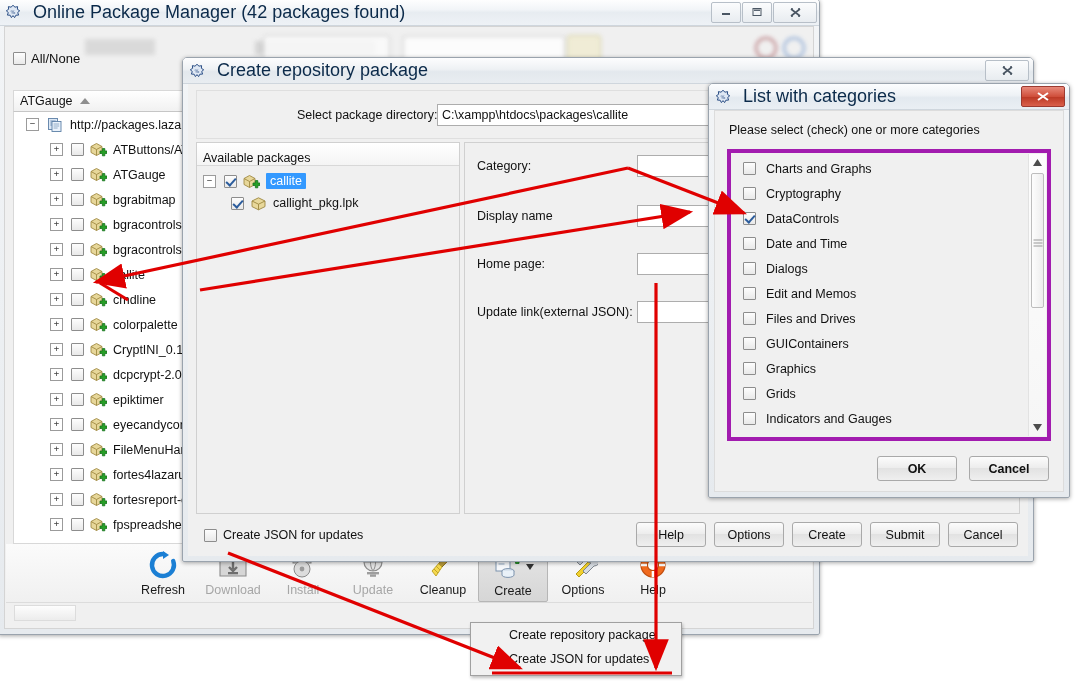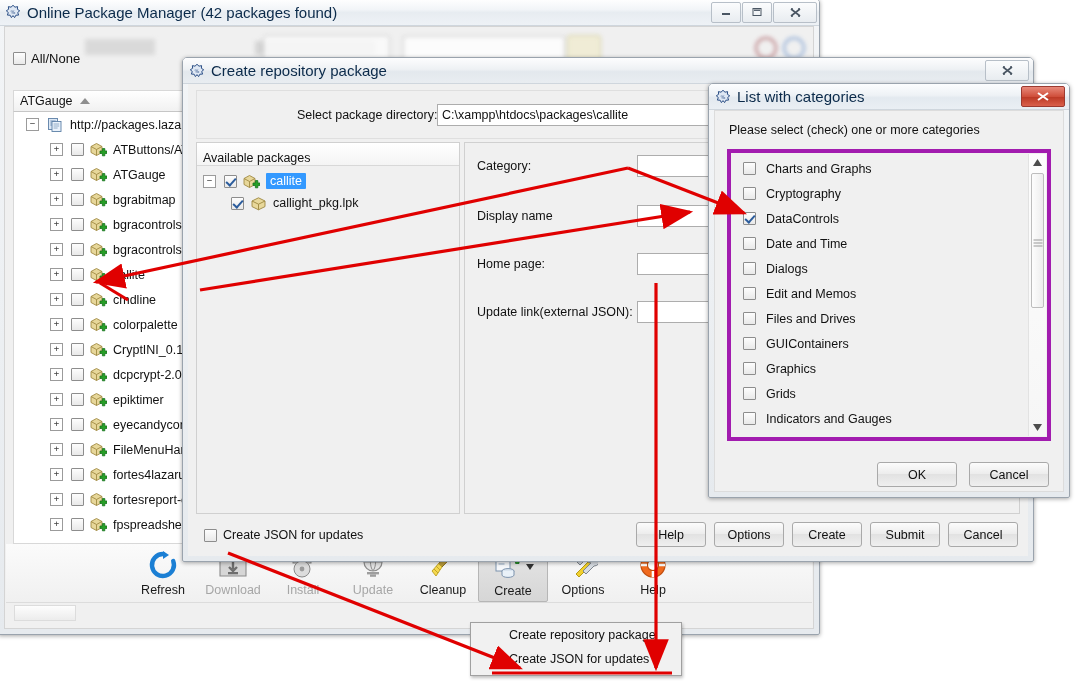--- a/index.html
+++ b/index.html
@@ -7,21 +7,21 @@
        font-family:"Liberation Sans","DejaVu Sans",sans-serif;font-size:12px;color:#111;}
   .win{position:absolute;box-sizing:border-box;}
 
   
   .frame{border:1px solid #9aa3ad;border-radius:5px 5px 2px 2px;
          background:linear-gradient(#f3f5f7,#e6eaee);
          box-shadow:0 1px 4px rgba(0,0,0,.35);}
   .titlebar{height:24px;display:flex;align-items:center;padding:0 2px 0 6px;
             background:linear-gradient(#fdfdfe,#eef1f4 45%,#e3e8ed 55%,#e9edf1);
             border-radius:4px 4px 0 0;border-bottom:1px solid #cfd6dd;}
-  .title-txt{font-size:15px;color:#0b2a4a;margin-left:6px;white-space:nowrap;}
+  .title-txt{font-size:18px;color:#0b2a4a;margin-left:12px;white-space:nowrap;}
   .appicon{width:16px;height:16px;position:relative;flex:0 0 auto;}
   .appicon svg{display:block}
   .wbtns{margin-left:auto;display:flex;gap:1px;}
   .wbtn{width:28px;height:19px;border:1px solid #b7bfc8;border-radius:2px;
         background:linear-gradient(#fbfcfd,#e8ecf0);display:flex;align-items:center;
         justify-content:center;color:#4a5663;font-size:11px;}
   .wbtn.close{width:42px;}
   .wbtn.closered{width:42px;border:1px solid #9c3a30;border-radius:2px;
      background:linear-gradient(#e8897a,#cf4f3b 50%,#bb3824 52%,#d9604c);color:#fff;
      font-weight:bold;text-shadow:0 1px 1px rgba(0,0,0,.5);}
@@ -110,21 +110,21 @@
   .cat-list{position:absolute;left:12px;right:12px;top:38px;bottom:50px;background:#f0f0f0;
             border:4px solid #a21caf;overflow:hidden;}
   .cat-item{height:25px;display:flex;align-items:center;padding-left:12px;font-size:12.5px;gap:10px;}
   .catsb{position:absolute;right:1px;top:1px;bottom:1px;width:17px;
          background:linear-gradient(#fdfdfd,#f6f6f6);border-left:1px solid #e2e2e2;}
   .sbarrow{height:17px;display:flex;align-items:center;justify-content:center;}
   .sbthumb{position:absolute;left:2px;right:2px;top:19px;height:133px;border:1px solid #bdbdbd;
            border-radius:2px;background:linear-gradient(90deg,#fdfdfd,#ededed);}
   .sbgrip{position:absolute;left:50%;top:50%;transform:translate(-50%,-50%);width:9px;height:7px;}
   .sbgrip i{display:block;height:1px;background:#9a9a9a;margin:2px 0;}
-  .cat-btns{position:absolute;right:14px;bottom:4px;display:flex;gap:12px;}
+  .cat-btns{position:absolute;right:14px;bottom:10px;display:flex;gap:12px;font-weight:bold;}
 
   
   #anno{position:absolute;left:0;top:0;width:1075px;height:700px;z-index:60;pointer-events:none;}
 </style>
 </head>
 <body>
 
 <div class="win frame" id="mainwin">
 
   <div class="titlebar">

